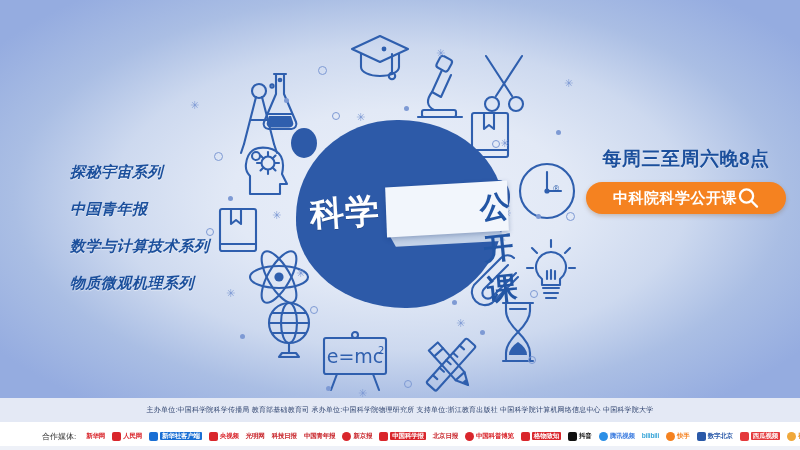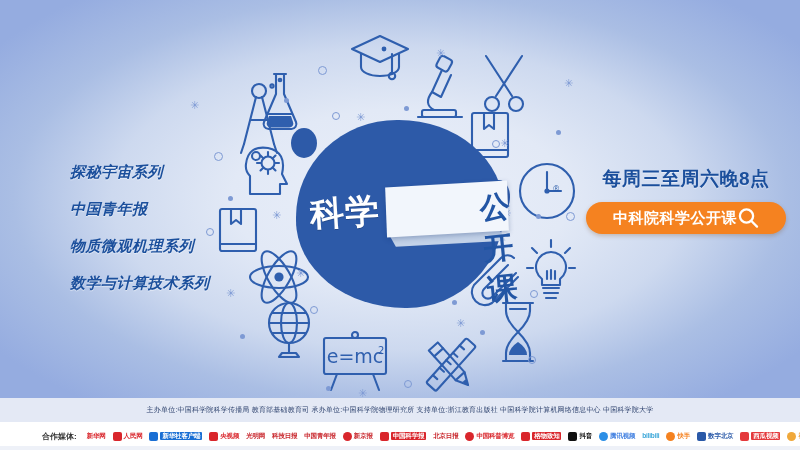--- a/index.html
+++ b/index.html
@@ -51,38 +51,38 @@
   
   .series{position:absolute;left:30px;top:148px;width:230px;font-style:italic;}
   .series li{list-style:none;color:#1b4f9c;font-weight:bold;font-size:15px;
     line-height:1;margin:0 0 22px 0;letter-spacing:.5px;
     text-shadow:0 1px 1px rgba(255,255,255,.55);}
 
   
   .right{position:absolute;left:586px;top:142px;width:200px;text-align:center;}
   .r-date{color:#1b4f9c;font-size:25px;font-weight:bold;letter-spacing:.5px;
     text-shadow:0 1px 1px rgba(255,255,255,.5);}
-  .r-time{color:#1b4f9c;font-size:19px;font-weight:bold;margin-top:24px;
+  .r-time{color:#1b4f9c;font-size:19px;font-weight:bold;margin-top:4px;
     letter-spacing:.5px;text-shadow:0 1px 1px rgba(255,255,255,.5);}
   .r-hint{color:#3a5c93;font-size:12px;margin-top:18px;letter-spacing:2px;}
   .r-btn{margin-top:10px;height:32px;border-radius:16px;background:#f58220;
     display:flex;align-items:center;justify-content:center;gap:0;
     box-shadow:0 2px 4px rgba(120,60,0,.25);cursor:pointer;}
   .r-btn-label{color:#fff;font-size:15px;font-weight:bold;letter-spacing:.5px;}
   .r-btn svg{display:block;}
 
   
   .credits{position:absolute;left:0;right:0;top:398px;height:24px;
     background:#e4e9f5;display:flex;align-items:center;justify-content:center;}
   .credits span{color:#2a3f6b;font-size:7px;letter-spacing:.2px;white-space:nowrap;}
 
   
   .media{position:absolute;left:0;right:0;top:422px;height:28px;background:#ffffff;
     display:flex;align-items:center;padding-left:42px;gap:7px;}
-  .media-label{color:#333;font-size:8px;font-weight:bold;white-space:nowrap;
+  .media-label{color:#333;font-size:8px;font-weight:normal;white-space:nowrap;
     margin-right:3px;}
   .m-logo{height:11px;display:flex;align-items:center;gap:2px;white-space:nowrap;
     font-size:6.5px;font-weight:bold;line-height:1;}
   .m-mark{width:9px;height:9px;border-radius:2px;display:inline-block;flex:0 0 auto;}
   .m-round{border-radius:50%;}
   .m-txt{letter-spacing:-.2px;}
   .media-foot{position:absolute;left:0;right:0;top:446px;height:4px;background:#eef1f8;}
 </style>
 </head>
 <body>
@@ -281,22 +281,22 @@
     <div class="logo-l">科学</div>
     <div class="logo-banner">
       <div class="logo-r">公开课</div>
       <div class="logo-tm">®</div>
     </div>
   </div>
 
   <ul class="series">
     <li>探秘宇宙系列</li>
     <li>中国青年报</li>
+    <li>数学与计算技术系列</li>
     <li>物质微观机理系列</li>
-    <li>数学与计算技术系列</li>
   </ul>
 
   <div class="right">
     <div class="r-time">每周三至周六晚8点</div>
     <div class="r-btn">
       <span class="r-btn-label">中科院科学公开课</span>
       <span>
         <svg width="22" height="22" viewBox="0 0 22 22" fill="none" stroke="#ffffff" stroke-width="2.3" stroke-linecap="round">
           <circle cx="9.5" cy="9" r="6.6"></circle>
           <path d="M14.4 14 L20 19.6"></path>

